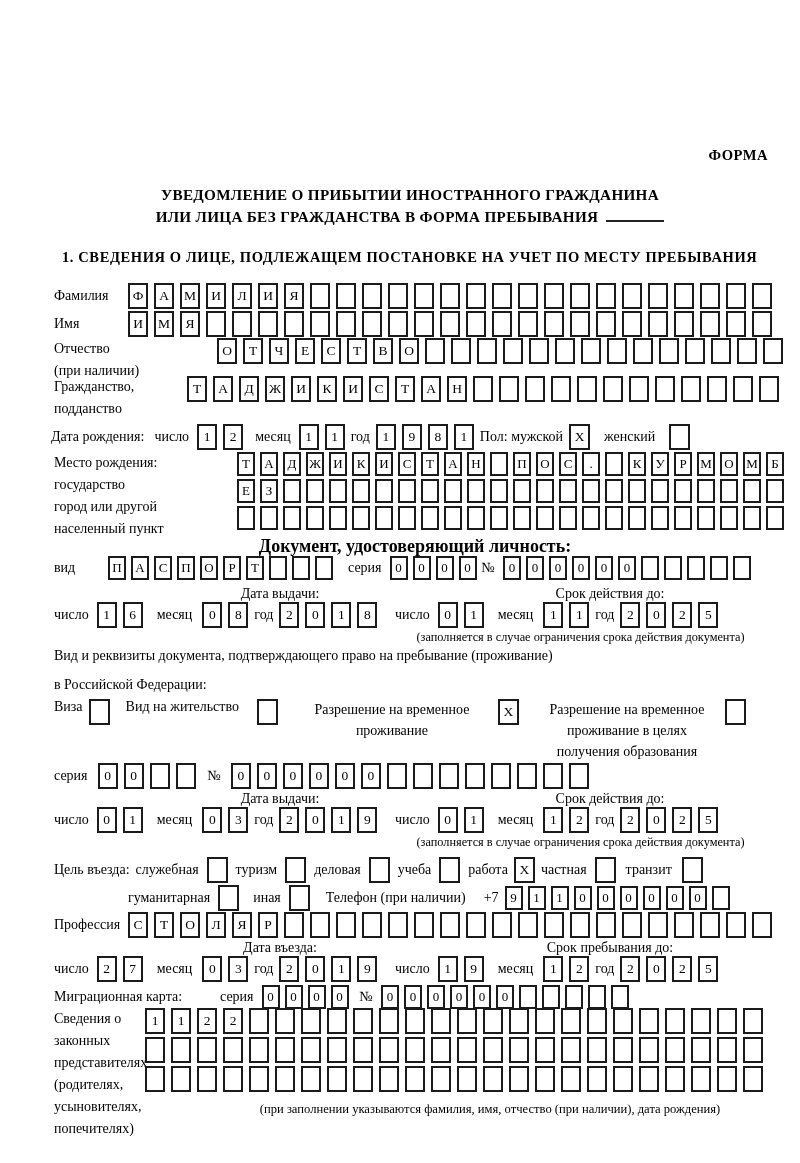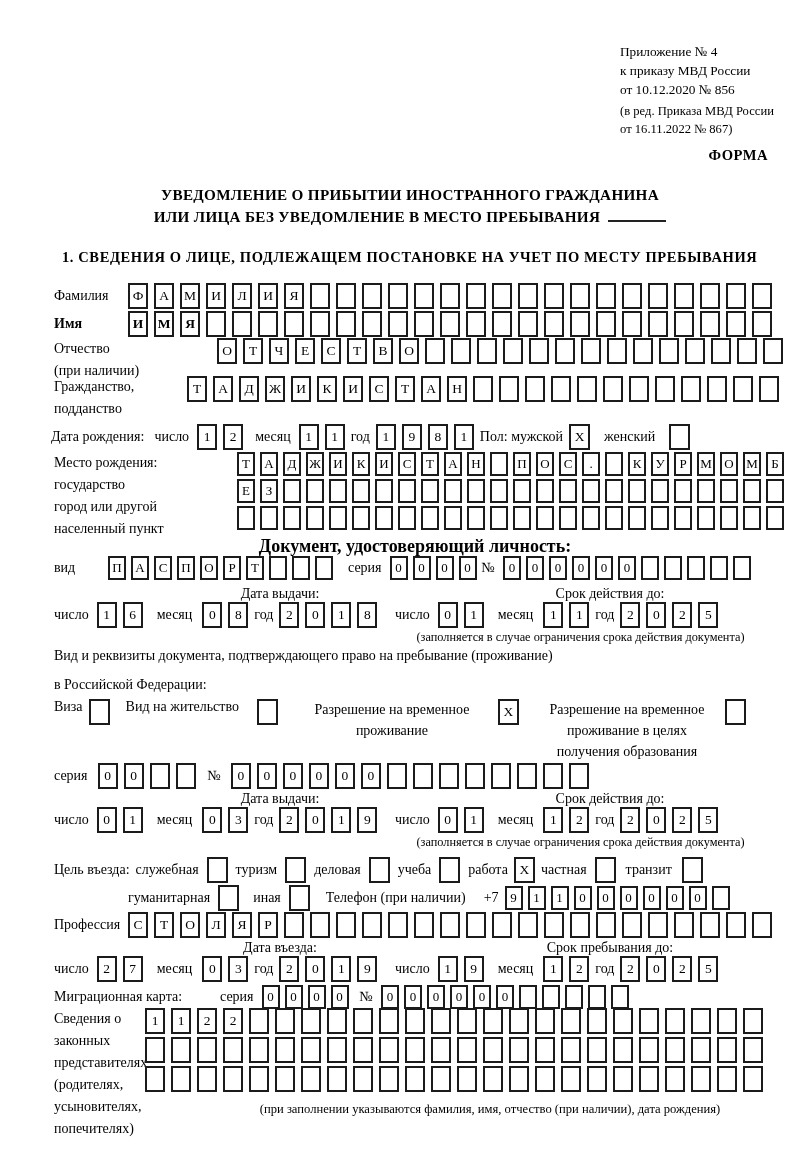--- a/index.html
+++ b/index.html
@@ -30,46 +30,37 @@
   .g18{margin-left:18px;} .g24{margin-left:16px;}
   .lblcol{line-height:22px;flex:none;}
   .optxt{text-align:center;line-height:21px;white-space:normal;flex:none;}
   .cellrows .cells{display:block;margin-bottom:3px;}
 </style>
 </head>
 <body>
 
 <div class="page">
 
-  <div class="abs corner" style="left:620px;top:42px;">
-    <div>Приложение № 4</div>
-    <div>к приказу МВД России</div>
-    <div>от 10.12.2020 № 856</div>
-    <div class="corner-sub">
-      <div>(в ред. Приказа МВД России</div>
-      <div>от 16.11.2022 № 867)</div>
-    </div>
-  </div>
   <div class="abs b" style="left:620px;top:147px;width:148px;text-align:right;font-size:14.6px;letter-spacing:.5px;">ФОРМА</div>
 
   <div class="abs title" style="left:20px;top:184px;width:780px;">
     <div>УВЕДОМЛЕНИЕ О ПРИБЫТИИ ИНОСТРАННОГО ГРАЖДАНИНА</div>
     <div>
-      <span>ИЛИ ЛИЦА БЕЗ УВЕДОМЛЕНИЕ В МЕСТО ПРЕБЫВАНИЯ</span><span class="uline"></span>
+      <span>ИЛИ ЛИЦА БЕЗ ГРАЖДАНСТВА В ФОРМА ПРЕБЫВАНИЯ</span><span class="uline"></span>
     </div>
   </div>
 
   <div class="abs sechead" style="left:62px;top:249px;">1. СВЕДЕНИЯ О ЛИЦЕ, ПОДЛЕЖАЩЕМ ПОСТАНОВКЕ НА УЧЕТ ПО МЕСТУ ПРЕБЫВАНИЯ</div>
 
   <div class="abs row" style="left:54px;top:283px;">
     <span class="lab" style="width:74px;">Фамилия</span>
     <span class="cells"><span class="cell">Ф</span><span class="cell">А</span><span class="cell">М</span><span class="cell">И</span><span class="cell">Л</span><span class="cell">И</span><span class="cell">Я</span><span class="cell"></span><span class="cell"></span><span class="cell"></span><span class="cell"></span><span class="cell"></span><span class="cell"></span><span class="cell"></span><span class="cell"></span><span class="cell"></span><span class="cell"></span><span class="cell"></span><span class="cell"></span><span class="cell"></span><span class="cell"></span><span class="cell"></span><span class="cell"></span><span class="cell"></span><span class="cell"></span></span>
   </div>
 
-  <div class="abs row" style="left:54px;top:311px;font-weight:bold;">
+  <div class="abs row" style="left:54px;top:311px;">
     <span class="lab" style="width:74px;">Имя</span>
     <span class="cells"><span class="cell">И</span><span class="cell">М</span><span class="cell">Я</span><span class="cell"></span><span class="cell"></span><span class="cell"></span><span class="cell"></span><span class="cell"></span><span class="cell"></span><span class="cell"></span><span class="cell"></span><span class="cell"></span><span class="cell"></span><span class="cell"></span><span class="cell"></span><span class="cell"></span><span class="cell"></span><span class="cell"></span><span class="cell"></span><span class="cell"></span><span class="cell"></span><span class="cell"></span><span class="cell"></span><span class="cell"></span><span class="cell"></span></span>
   </div>
 
   <div class="abs rowtop" style="left:54px;top:338px;">
     <span class="lab lblcol" style="width:163px;">
       <div>Отчество</div>
       <div>(при наличии)</div>
     </span>
     <span class="cells"><span class="cell">О</span><span class="cell">Т</span><span class="cell">Ч</span><span class="cell">Е</span><span class="cell">С</span><span class="cell">Т</span><span class="cell">В</span><span class="cell">О</span><span class="cell"></span><span class="cell"></span><span class="cell"></span><span class="cell"></span><span class="cell"></span><span class="cell"></span><span class="cell"></span><span class="cell"></span><span class="cell"></span><span class="cell"></span><span class="cell"></span><span class="cell"></span><span class="cell"></span><span class="cell"></span></span>

